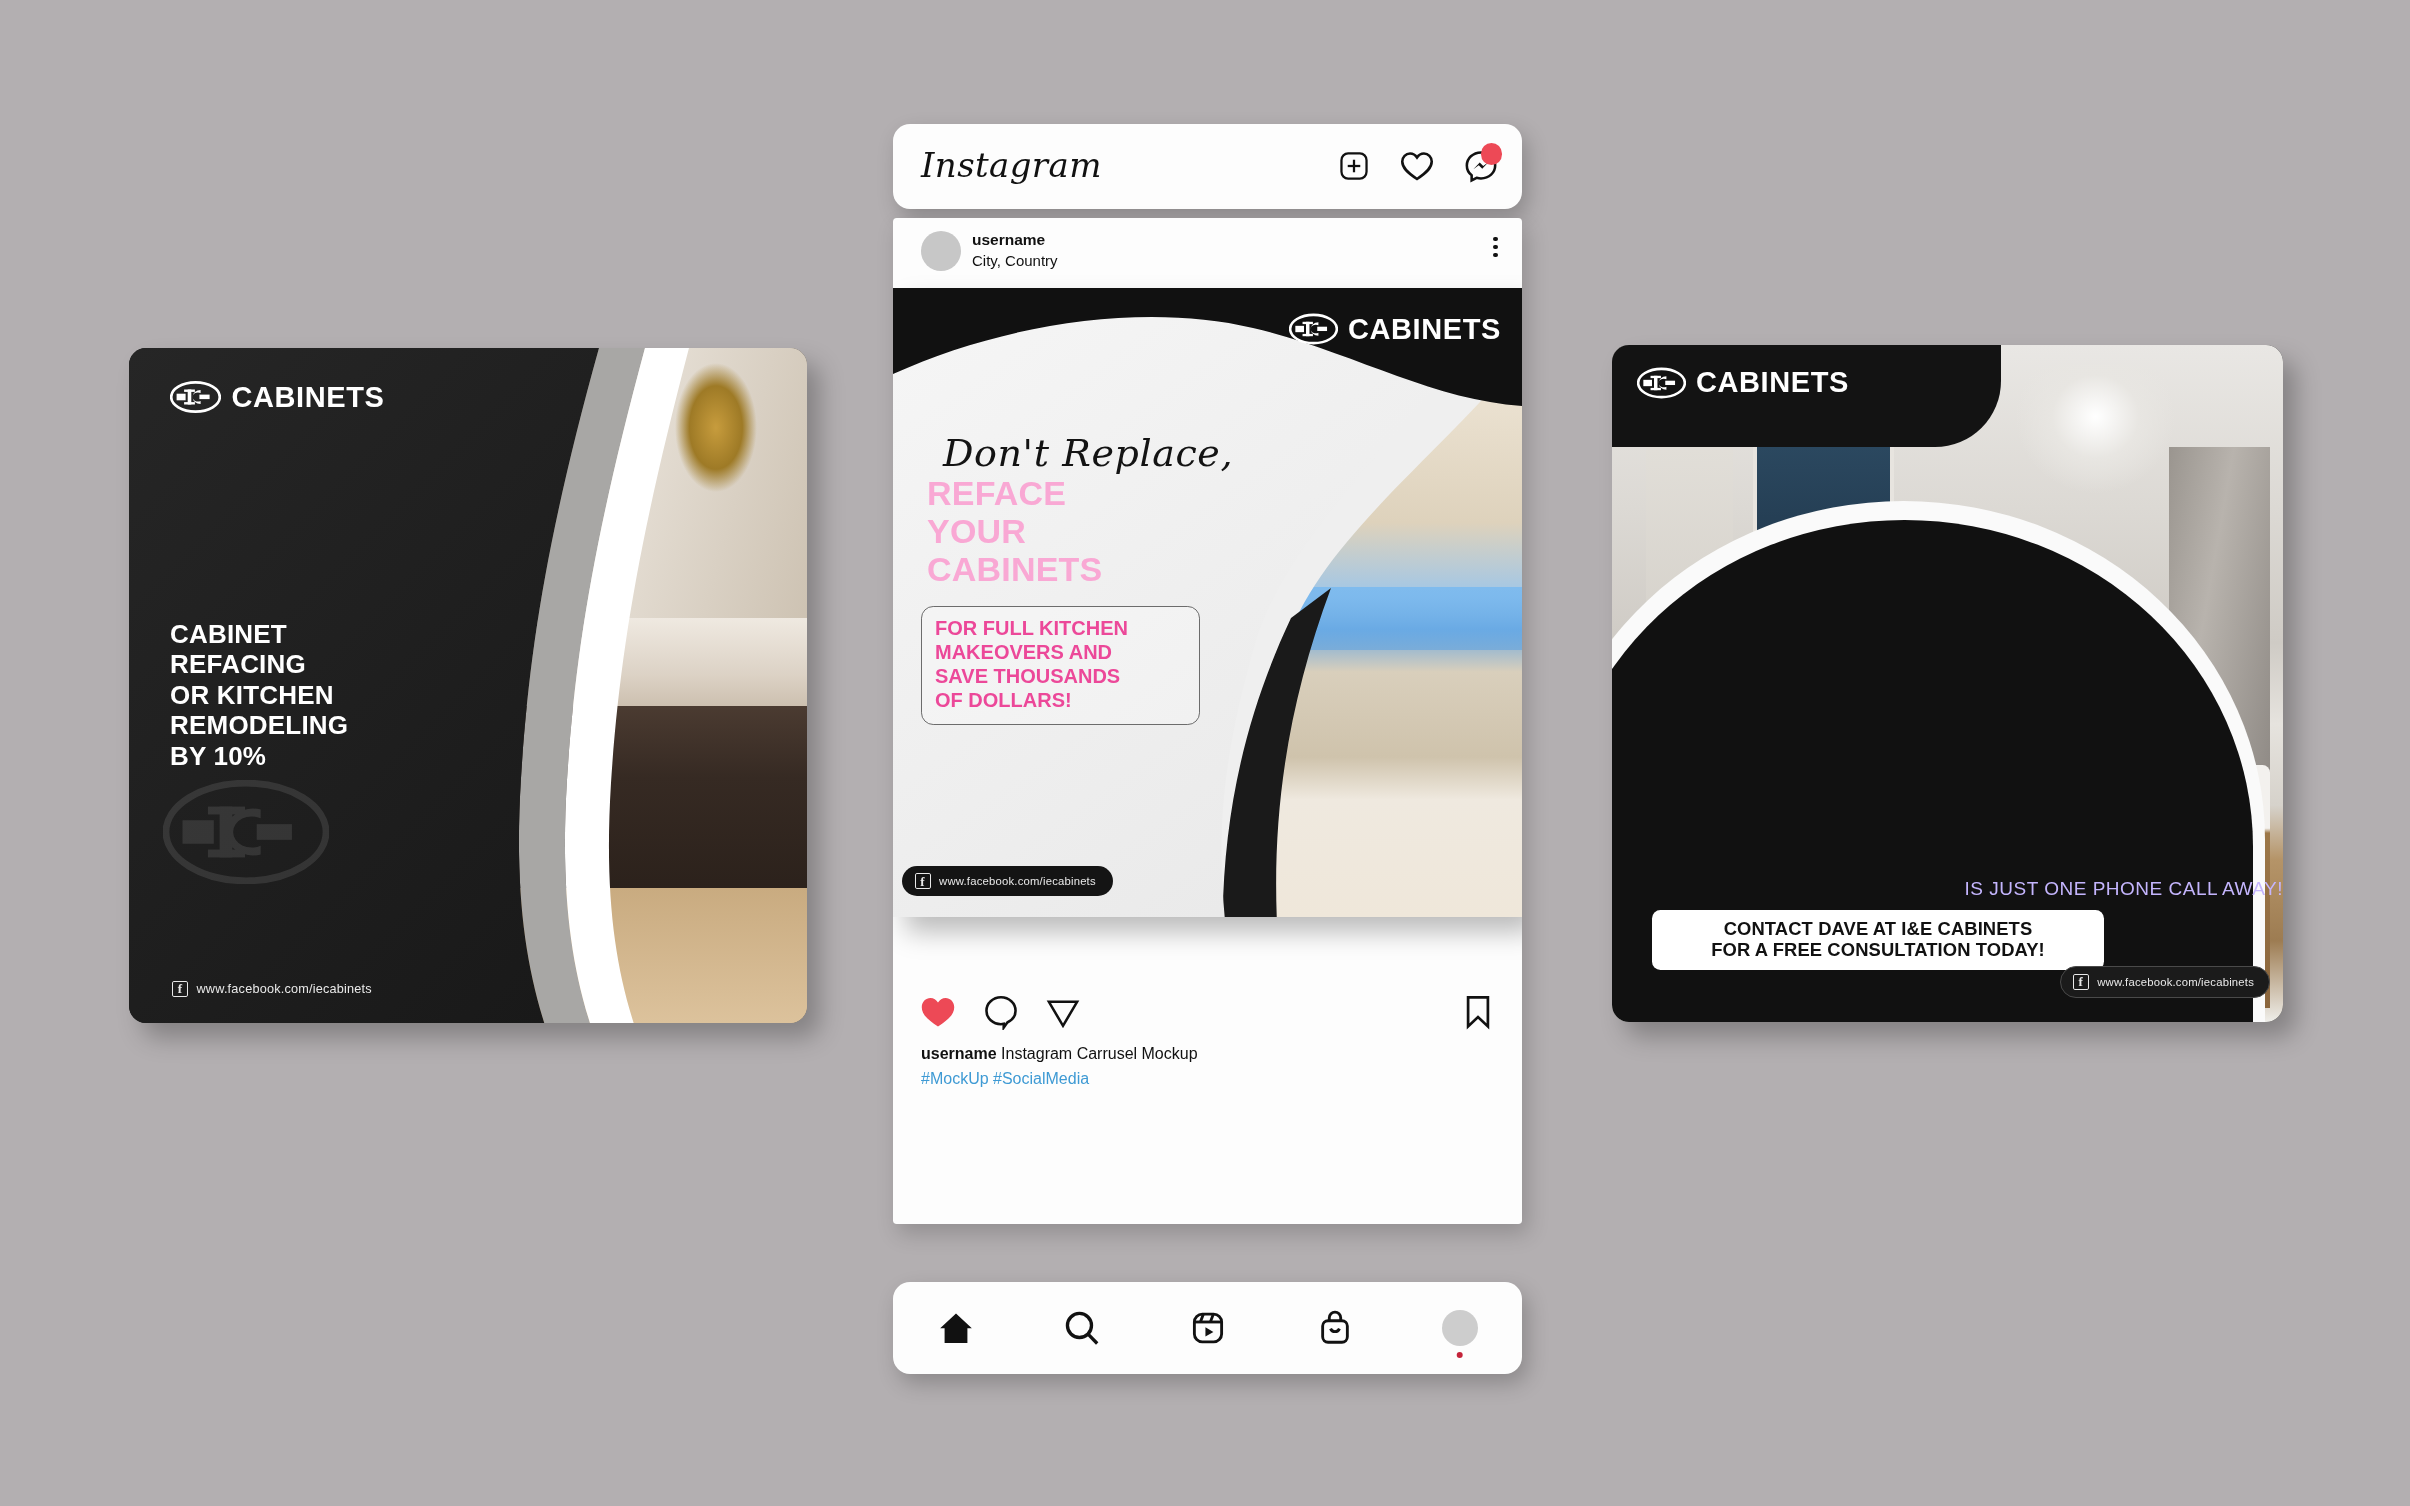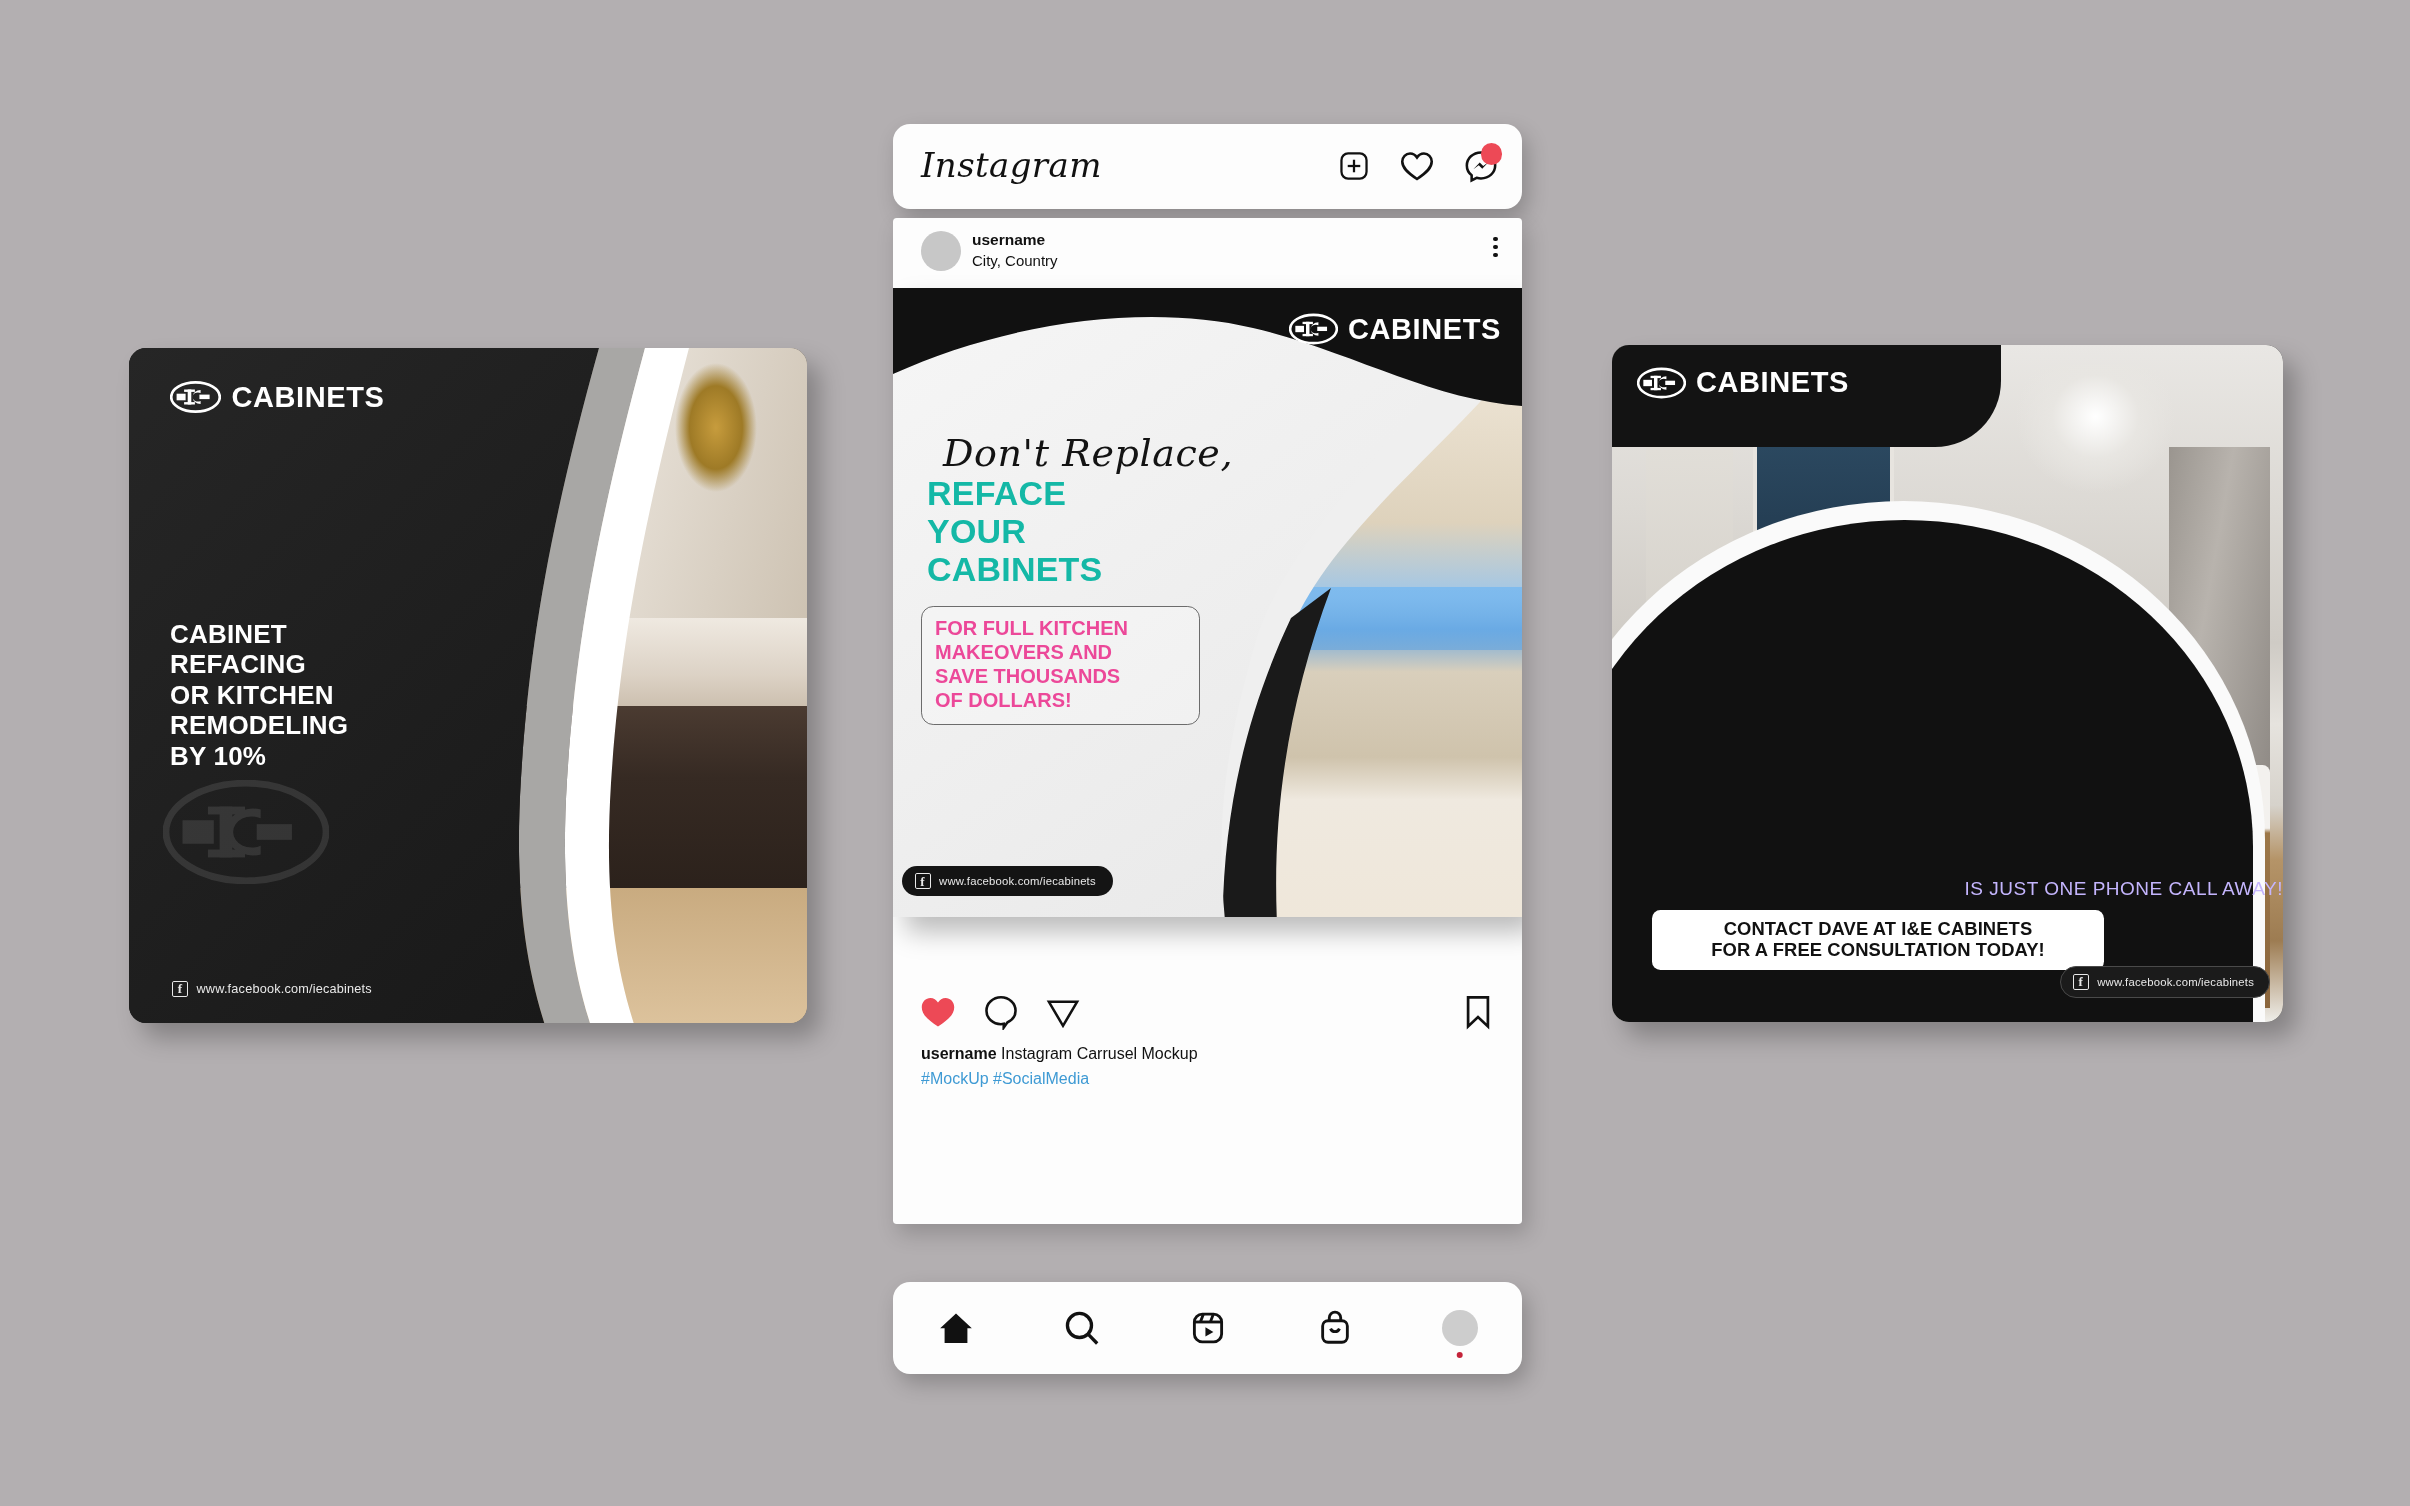--- a/index.html
+++ b/index.html
@@ -167,21 +167,21 @@
     clip-path: path("M398,330 L438,300 C392,424 376,540 386,668 L330,668 C326,540 350,432 398,330 Z");
   }
   .mid-logo { position:absolute; right:21px; top:24.5px; }
   .mid-script {
     position:absolute; left:34px; top:143px;
     font-family:"DejaVu Serif", serif; font-style:italic;
     font-size:38px; color:#131313; letter-spacing:0.6px;margin-left:16px;
   }
   .mid-headline {
     position:absolute; left:34px; top:186px;
-    font-size:34px; font-weight:800; color:#14b8a6; line-height:1.12; letter-spacing:0.2px;
+    font-size:34px; font-weight:800; color:#f9a8d4; line-height:1.12; letter-spacing:0.2px;
   }
   .mid-subbox {
     position:absolute; left:28px; top:318px; width:279px;
     border:1.2px solid #6c6c6c; border-radius:12.2px;
     padding:9.4px 11.3px 11.3px 13px;
     font-size:20px; line-height:1.2; color:#ec4899; font-weight:700;
     background:rgba(255,255,255,.25);
   }
   #mid-fb {
     position:absolute; left:9.4px; bottom:21px;

